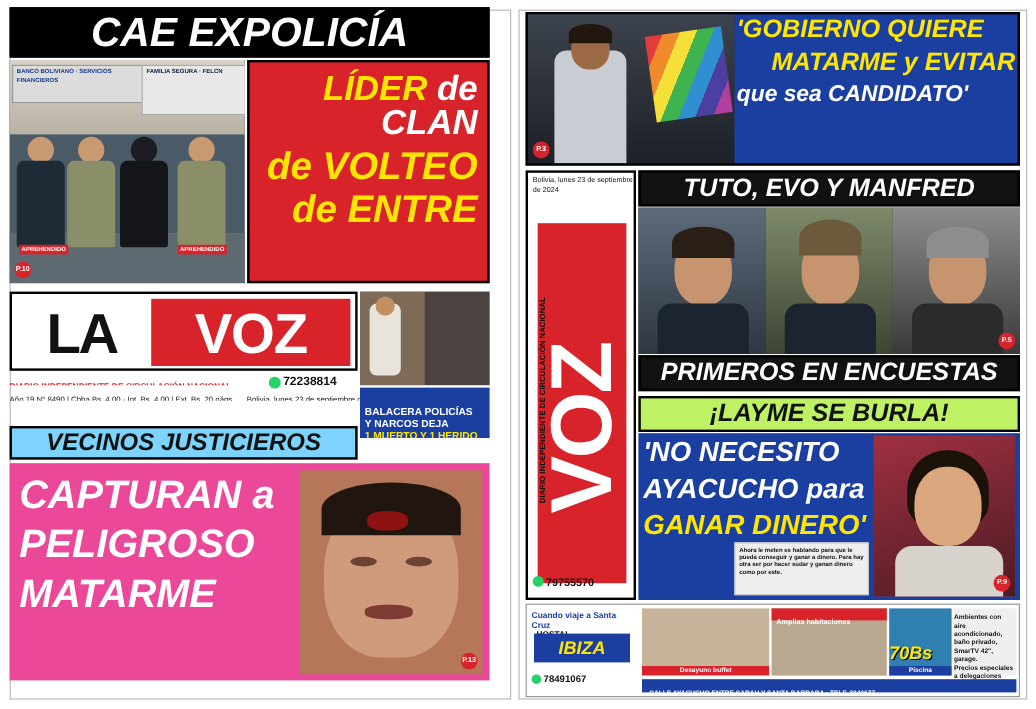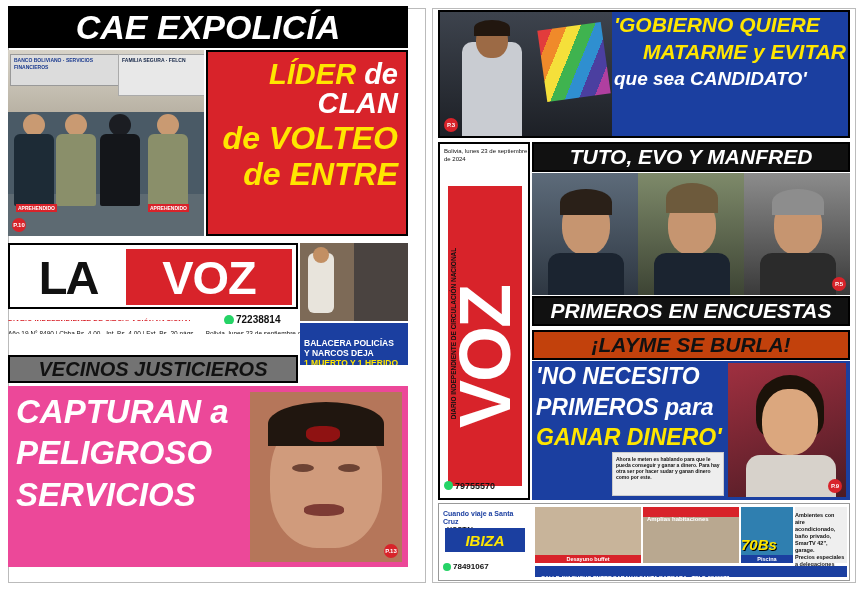--- a/index.html
+++ b/index.html
@@ -61,21 +61,21 @@
   #lp2-b{position:absolute;left:54px;top:0;width:54px;height:100%;background:#4a4340;}
   #lp2-person{position:absolute;left:8px;top:10px;width:26px;height:60px;background:#e8e4dc;border-radius:6px;}
   #lp2-head{position:absolute;left:13px;top:4px;width:16px;height:16px;border-radius:50%;background:#c28f63;}
 
   
   #left-bluebox{left:300px;top:323px;width:108px;height:42px;background:#1b3fa0;}
   #left-bluebox p{margin:0;color:#fff;font-size:8.5px;font-weight:bold;line-height:10px;padding:15px 4px;}
   #left-bluebox .y{color:#ffe600;}
 
   
-  #left-yellow{left:8px;top:355px;width:290px;height:28px;background:#737373;border:2px solid #000;}
+  #left-yellow{left:8px;top:355px;width:290px;height:28px;background:#7dd3fc;border:2px solid #000;}
   #left-yellow span{font-size:20px;font-weight:bold;color:#111;font-style:italic;}
 
   
   #left-black{left:8px;top:386px;width:400px;height:181px;background:#ec4899;}
   #left-black .l{color:#fff;font-weight:bold;font-style:italic;line-height:.95;}
   #left-bottom-photo{left:250px;top:392px;width:152px;height:170px;background:#b5765a;}
   #lbp-face{position:absolute;left:20px;top:18px;width:112px;height:138px;border-radius:48% 48% 42% 42%;background:#d09b7c;}
   #lbp-hair{position:absolute;left:18px;top:10px;width:116px;height:44px;border-radius:50% 50% 0 0;background:#20160f;}
   #lbp-eye1{position:absolute;left:42px;top:72px;width:22px;height:8px;border-radius:50%;background:#6d4334;}
   #lbp-eye2{position:absolute;left:88px;top:72px;width:22px;height:8px;border-radius:50%;background:#6d4334;}
@@ -122,21 +122,21 @@
   .tface{position:absolute;left:30px;top:24px;width:48px;height:58px;border-radius:46%;background:#c69570;}
   .thair{position:absolute;left:28px;top:16px;width:52px;height:26px;border-radius:50% 50% 0 0;background:#2a2018;}
   .tbody{position:absolute;left:16px;top:80px;width:76px;height:46px;background:#1b2430;border-radius:12px 12px 0 0;}
   #tc2 .thair{background:#6d5a3c;border-radius:50% 50% 0 0;height:30px;top:10px;}
   #tc3 .thair{background:#8d8d8d;}
   #tc3 .tbody{background:#2b2b2b;}
   #r-primeros{left:532px;top:296px;width:318px;height:30px;background:#111;border:2px solid #000;}
   #r-primeros span{color:#fff;font-size:21px;font-weight:bold;font-style:italic;}
 
   
-  #r-layme-bar{left:532px;top:330px;width:318px;height:30px;background:#c2410c;border:2px solid #000;}
+  #r-layme-bar{left:532px;top:330px;width:318px;height:30px;background:#bef264;border:2px solid #000;}
   #r-layme-bar span{color:#111;font-size:21px;font-weight:bold;font-style:italic;}
   #r-layme-blue{left:532px;top:361px;width:318px;height:139px;background:#1b3fa0;}
   #r-layme-text{left:536px;top:365px;width:192px;height:130px;}
   #r-layme-text .l{color:#fff;font-weight:bold;font-style:italic;line-height:1.03;text-align:left;}
   #r-layme-text .y{color:#ffe600;}
   #r-layme-photo{left:728px;top:363px;width:118px;height:134px;background:#8e2b3a;}
   #rlp-bg{position:absolute;left:0;top:0;width:100%;height:100%;background:linear-gradient(160deg,#a03040,#4c1b24);}
   #rlp-face{position:absolute;left:34px;top:26px;width:56px;height:66px;border-radius:46%;background:#dba77e;}
   #rlp-hair{position:absolute;left:28px;top:12px;width:68px;height:64px;border-radius:50% 50% 30% 30%;background:#1b1209;}
   #rlp-body{position:absolute;left:18px;top:92px;width:90px;height:44px;background:#d7d2cb;border-radius:14px 14px 0 0;}
@@ -252,21 +252,21 @@
   </div>
 
   <div class="blk center" id="left-yellow">
     <span>VECINOS JUSTICIEROS</span>
   </div>
 
   <div class="blk" id="left-black">
     <div style="padding:10px 0 0 8px;">
       <div class="l" style="font-size:33px;">CAPTURAN a</div>
       <div class="l" style="font-size:33px;margin-top:10px;">PELIGROSO</div>
-      <div class="l" style="font-size:33px;margin-top:10px;">SERVICIOS</div>
+      <div class="l" style="font-size:33px;margin-top:10px;">MATARME</div>
     </div>
   </div>
 
   <div class="photo" id="left-bottom-photo">
     <div id="lbp-face"></div>
     <div id="lbp-hair"></div>
     <div id="lbp-blood"></div>
     <div id="lbp-eye1"></div>
     <div id="lbp-eye2"></div>
     <div id="lbp-mouth"></div>
@@ -332,21 +332,21 @@
     <span>PRIMEROS EN ENCUESTAS</span>
   </div>
 
   <div class="blk center" id="r-layme-bar">
     <span>¡LAYME SE BURLA!</span>
   </div>
 
   <div class="blk" id="r-layme-blue"></div>
   <div class="blk" id="r-layme-text">
     <div class="l" style="font-size:23px;">'NO NECESITO</div>
-    <div class="l" style="font-size:23px;margin-top:7px;">PRIMEROS para</div>
+    <div class="l" style="font-size:23px;margin-top:7px;">AYACUCHO para</div>
     <div class="l y" style="font-size:23px;margin-top:7px;">GANAR DINERO'</div>
   </div>
   <div class="photo" id="r-layme-photo">
     <div id="rlp-bg"></div>
     <div id="rlp-body"></div>
     <div id="rlp-hair"></div>
     <div id="rlp-face"></div>
     <div class="pagetag" style="right:4px;bottom:4px;">P.9</div>
   </div>
   <div class="blk" id="r-layme-note">

